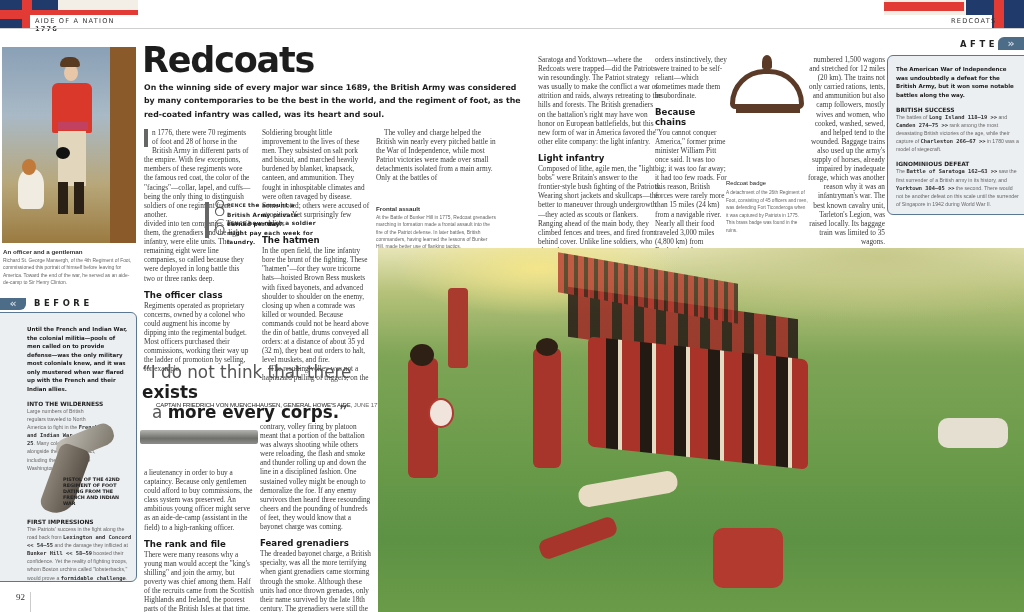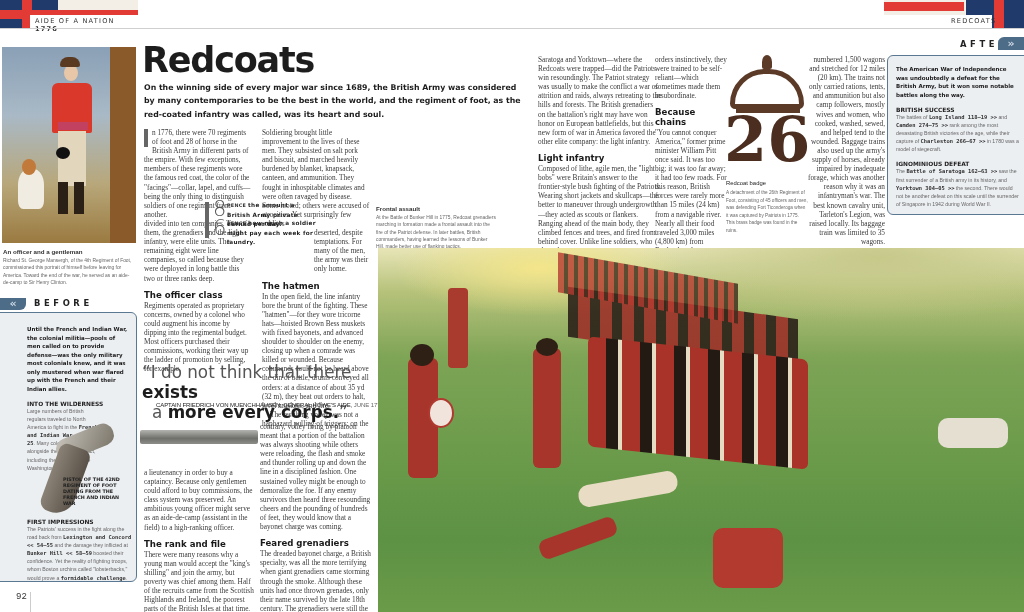--- a/index.html
+++ b/index.html
@@ -56,21 +56,21 @@
   
   .badge-cap-t { font-family: "Liberation Sans", sans-serif; font-size: 5.9px; color: #222; }
 
   
   .painting { left: 378px; top: 248px; width: 646px; height: 364px; overflow: hidden;
     background:
       radial-gradient(ellipse 180px 60px at 160px 20px, #f3e58a 0%, rgba(243,229,138,.0) 80%),
       radial-gradient(ellipse 300px 80px at 500px 10px, #c6c98a 0%, rgba(198,201,138,0) 80%),
       linear-gradient(180deg,#e8e5b8 0%, #b6c27a 12%, #7ea456 30%, #6c9c4b 55%, #5d9144 80%, #6a9b48 100%); }
   .soldier { position: absolute; }
-  .page-num { left: 16px; top: 592px; font-family: Liberation Mono, monospace; font-size: 9px; color: #333; }
+  .page-num { left: 16px; top: 592px; font-family: Liberation Serif, serif; font-size: 9px; color: #333; }
 </style>
 </head>
 <body>
 
 <div class="abs rh-left">
   <div class="flag" style="left:0;top:0;width:138px;height:28px;background:#f3efe6;">
     <div class="abs" style="left:0;top:0;width:58px;height:28px;background:#1f3a6b;"></div>
     <div class="abs" style="left:22px;top:0;width:10px;height:28px;background:#e23a35;"></div>
     <div class="abs" style="left:0;top:10px;width:138px;height:9px;background:#e23a35;"></div>
     <div class="abs" style="left:30px;top:15px;width:110px;height:13px;background:#fff;"></div>
@@ -144,21 +144,20 @@
 <div class="abs" style="left:205px;top:200px;width:110px;">
   <div class="abs" style="left:0;top:2px;width:4px;height:36px;background:#666;"></div>
   <div class="abs fact-num" style="left:8px;top:0;">8</div>
   <div class="abs fact-t" style="left:22px;top:1px;width:90px;"><span>PENCE</span> <span style="font-size:5.7px;color:#1d1d1d;">the amount a British Army private earned per day.</span></div>
   <div class="abs fact-num" style="left:8px;top:19px;">6</div>
   <div class="abs fact-t" style="left:22px;top:19px;width:90px;"><span>PENCE</span> <span style="font-size:5.7px;color:#1d1d1d;">how much a soldier might pay each week for laundry.</span></div>
 </div>
 
 <div class="abs serif" style="left:262px;top:128px;width:108px;">
   <p>Soldiering brought little improvement to the lives of these men. They subsisted on salt pork and biscuit, and marched heavily burdened by blanket, knapsack, canteen, and ammunition. They fought in inhospitable climates and were often ravaged by disease. Some looted; others were accused of atrocities. Yet surprisingly few soldiers</p>
-  <p style="margin-left:52px;">deserted, despite temptations. For many of the men, the army was their only home.</p>
   <div class="h3">The hatmen</div>
   <p>In the open field, the line infantry bore the brunt of the fighting. These "hatmen"—for they wore tricorne hats—hoisted Brown Bess muskets with fixed bayonets, and advanced shoulder to shoulder on the enemy, closing up when a comrade was killed or wounded. Because commands could not be heard above the din of battle, drums conveyed all orders: at a distance of about 35 yd (32 m), they beat out orders to halt, level muskets, and fire.</p>
   <p class="indent">The resulting volley was not a haphazard pulling of triggers; on the</p>
 </div>
 
 <div class="abs quote"><span>“I do not think that there </span><b>exists</b><br><span style="margin-left:10px;">a </span><b>more every corps.</b><span>”</span></div>
 <div class="abs quote-src"><span style="color:#222;">CAPTAIN FRIEDRICH VON MUENCHHAUSEN, GENERAL HOWE'S AIDE,</span> <span>JUNE 1777</span></div>
 
 <div class="abs pistol-barrel" style="left:140px;top:430px;width:118px;height:14px;"></div>
 
@@ -168,41 +167,41 @@
   <p>There were many reasons why a young man would accept the "king's shilling" and join the army, but poverty was chief among them. Half of the recruits came from the Scottish Highlands and Ireland, the poorest parts of the British Isles at that time.</p>
 </div>
 
 <div class="abs serif" style="left:260px;top:422px;width:112px;">
   <p>contrary, volley firing by platoon meant that a portion of the battalion was always shooting while others were reloading, the flash and smoke and thunder rolling up and down the line in a disciplined fashion. One sustained volley might be enough to demoralize the foe. If any enemy survivors then heard three resounding cheers and the pounding of hundreds of feet, they would know that a bayonet charge was coming.</p>
   <div class="h3">Feared grenadiers</div>
   <p>The dreaded bayonet charge, a British specialty, was all the more terrifying when giant grenadiers came storming through the smoke. Although these units had once thrown grenades, only their name survived by the late 18th century. The grenadiers were still the largest and most physically imposing</p>
 </div>
 
 <div class="abs serif" style="left:376px;top:128px;width:122px;">
+  <p class="indent">The volley and charge helped the British win nearly every pitched battle in the War of Independence, while most Patriot victories were made over small detachments isolated from a main army. Only at the battles of</p>
 </div>
 <div class="abs caption-t" style="left:376px;top:205px;">Frontal assault</div>
 <div class="abs caption-b" style="left:376px;top:214px;width:120px;">At the Battle of Bunker Hill in 1775, Redcoat grenadiers marching in formation made a frontal assault into the fire of the Patriot defense. In later battles, British commanders, having learned the lessons of Bunker Hill, made better use of flanking tactics.</div>
 
 <div class="abs serif" style="left:538px;top:55px;width:124px;">
   <p>Saratoga and Yorktown—where the Redcoats were trapped—did the Patriots win resoundingly. The Patriot strategy was usually to make the conflict a war of attrition and raids, always retreating to the hills and forests. The British grenadiers on the battalion's right may have won honor on European battlefields, but this new form of war in America favored the other elite company: the light infantry.</p>
   <div class="h3">Light infantry</div>
   <p>Composed of lithe, agile men, the "light bobs" were Britain's answer to the frontier-style bush fighting of the Patriots. Wearing short jackets and skullcaps—the better to maneuver through undergrowth—they acted as scouts or flankers. Ranging ahead of the main body, they climbed fences and trees, and fired from behind cover. Unlike line soldiers, who obeyed</p>
 </div>
 
 <div class="abs serif" style="left:655px;top:55px;width:72px;">
   <p>orders instinctively, they were trained to be self-reliant—which sometimes made them insubordinate.</p>
   <div class="h3">Because chains</div>
   <p>"You cannot conquer America," former prime minister William Pitt once said. It was too big; it was too far away; it had too few roads. For this reason, British forces were rarely more than 15 miles (24 km) from a navigable river. Nearly all their food traveled 3,000 miles (4,800 km) from England, so baggage trains could be immense: in 1778, one</p>
 </div>
 
 <div class="abs" style="left:724px;top:55px;width:86px;height:126px;">
   <div class="abs" style="left:6px;top:14px;width:74px;height:40px;border:5px solid #5b3a28;border-radius:40px 40px 6px 6px;"></div>
   <div class="abs" style="left:38px;top:0;width:10px;height:14px;background:#5b3a28;border-radius:50% 50% 2px 2px;"></div>
   <div class="abs" style="left:12px;top:52px;width:64px;height:6px;background:#5b3a28;"></div>
-  <div class="abs" style="left:0;top:50px;width:86px;text-align:center;font-family:'DejaVu Serif',serif;font-size:62px;font-weight:bold;color:#4b2e20;line-height:70px;">26</div>
 </div>
 <div class="abs badge-cap-t" style="left:726px;top:180px;">Redcoat badge</div>
 <div class="abs caption-b" style="left:726px;top:189px;width:82px;font-size:4.7px;line-height:7.6px;">A detachment of the 26th Regiment of Foot, consisting of 45 officers and men, was defending Fort Ticonderoga when it was captured by Patriots in 1775. This brass badge was found in the ruins.</div>
 
 <div class="abs serif" style="left:805px;top:55px;width:80px;text-align:right;">
   <p>numbered 1,500 wagons and stretched for 12 miles (20 km). The trains not only carried rations, tents, and ammunition but also camp followers, mostly wives and women, who cooked, washed, sewed, and helped tend to the wounded. Baggage trains also used up the army's supply of horses, already impaired by inadequate forage, which was another reason why it was an infantryman's war. The best known cavalry unit, Tarleton's Legion, was raised locally. Its baggage train was limited to 35 wagons.</p>
 </div>
 
 <div class="abs tab-head" style="left:960px;top:39px;">AFTER</div>
 <div class="abs" style="left:998px;top:37px;width:26px;height:13px;">

